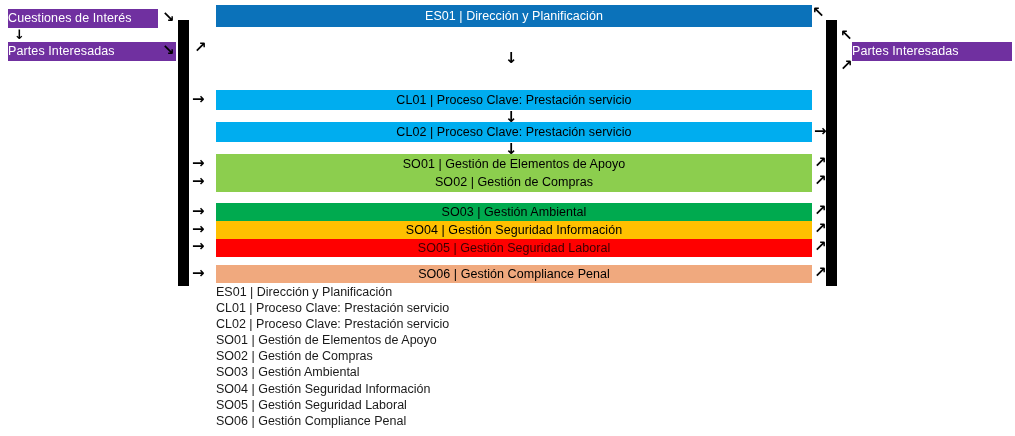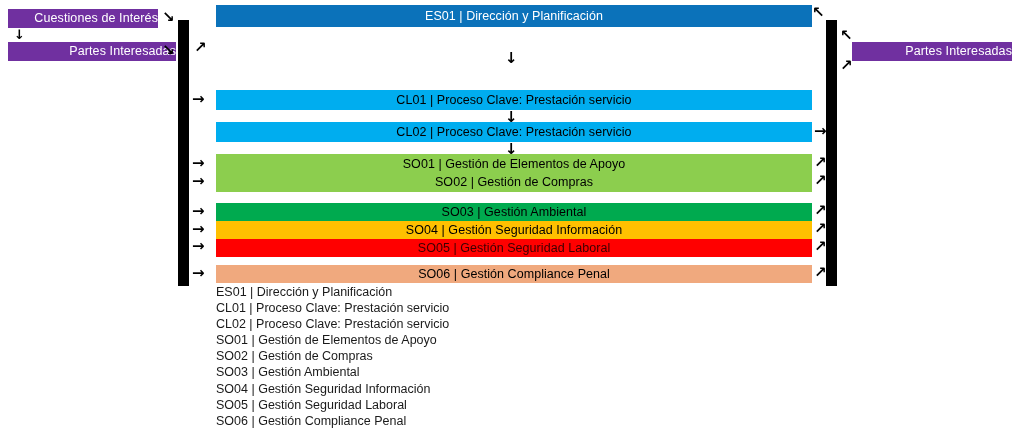--- a/index.html
+++ b/index.html
@@ -23,21 +23,21 @@
   
   .abs { position: absolute; }
 
   
   .purple-box {
     background: #7030A0;
     color: #ffffff;
     font-size: 12.5px;
     display: flex;
     align-items: center;
-    justify-content: flex-end;
+    justify-content: flex-start;
     text-align: center;
     line-height: 1.1;
     letter-spacing: .1px;
   }
 
   
   .proc {
     display: flex;
     flex-direction: column;
     align-items: center;

